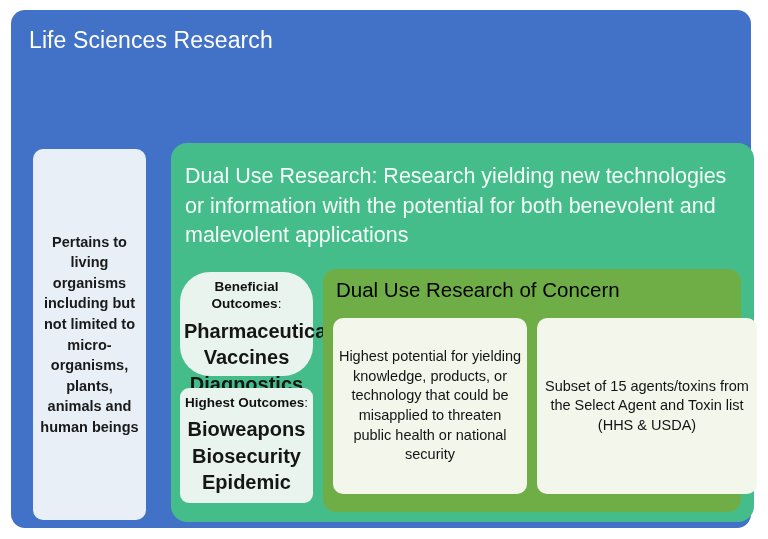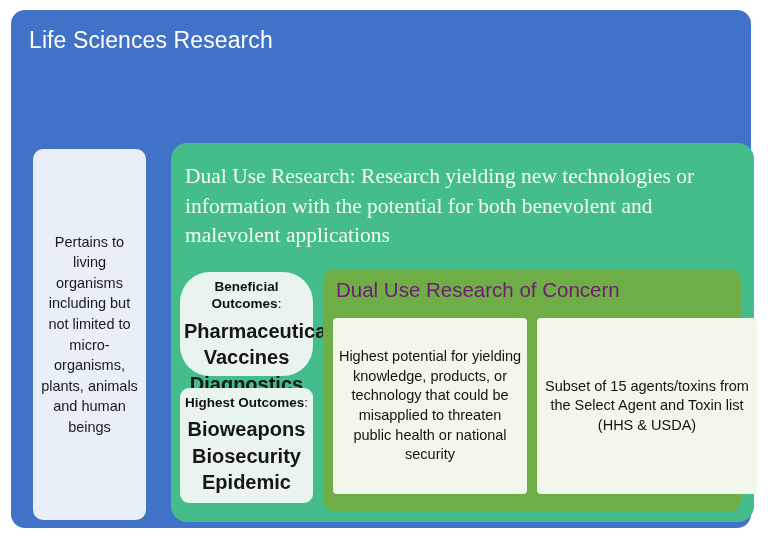--- a/index.html
+++ b/index.html
@@ -58,21 +58,21 @@
     border-radius: 10px;
     display: flex;
     align-items: center;
     justify-content: center;
     box-sizing: border-box;
     padding: 6px 6px;
   }
   .pertains-text {
     color: #1A1A1A;
     font-size: 14.5px;
-    font-weight: 400;
+    font-weight: 700;
     line-height: 1.42;
     text-align: center;
     width: 100%;
   }
 
   
   .dur-box {
     position: absolute;
     left: 160px;
     top: 133px;
@@ -85,21 +85,20 @@
 
   .dur-title {
     position: absolute;
     left: 14px;
     top: 19px;
     width: 556px;
     color: #F4FBF8;
     font-size: 21.5px;
     font-weight: 400;
     line-height: 1.38;
-    font-family: Liberation Serif, serif;
   }
 
   
   .outcome-col {
     position: absolute;
     left: 9px;
     top: 129px;
     width: 133px;
     height: 240px;
   }
@@ -139,40 +138,40 @@
     width: 418px;
     height: 243px;
     background: #6FAE46;
     border-radius: 13px;
     box-sizing: border-box;
   }
   .durc-title {
     position: absolute;
     left: 13px;
     top: 9px;
-    color: #701a75;
+    color: #000000;
     font-size: 20.5px;
     font-weight: 400;
     line-height: 1.2;
     white-space: nowrap;
   }
 
   .durc-cards {
     position: absolute;
     left: 10px;
     top: 49px;
     width: 398px;
     height: 176px;
   }
   .durc-card {
     position: absolute;
     top: 0;
     height: 176px;
     background: #F2F6EB;
-    border-radius: 4px;
+    border-radius: 10px;
     box-sizing: border-box;
     display: flex;
     align-items: center;
     justify-content: center;
     padding: 5px 5px;
   }
   #durc-card-left  { left: 0px;   width: 194px; }
   #durc-card-right { left: 204px; width: 220px; align-items: center; }
 
   .durc-card-text {

